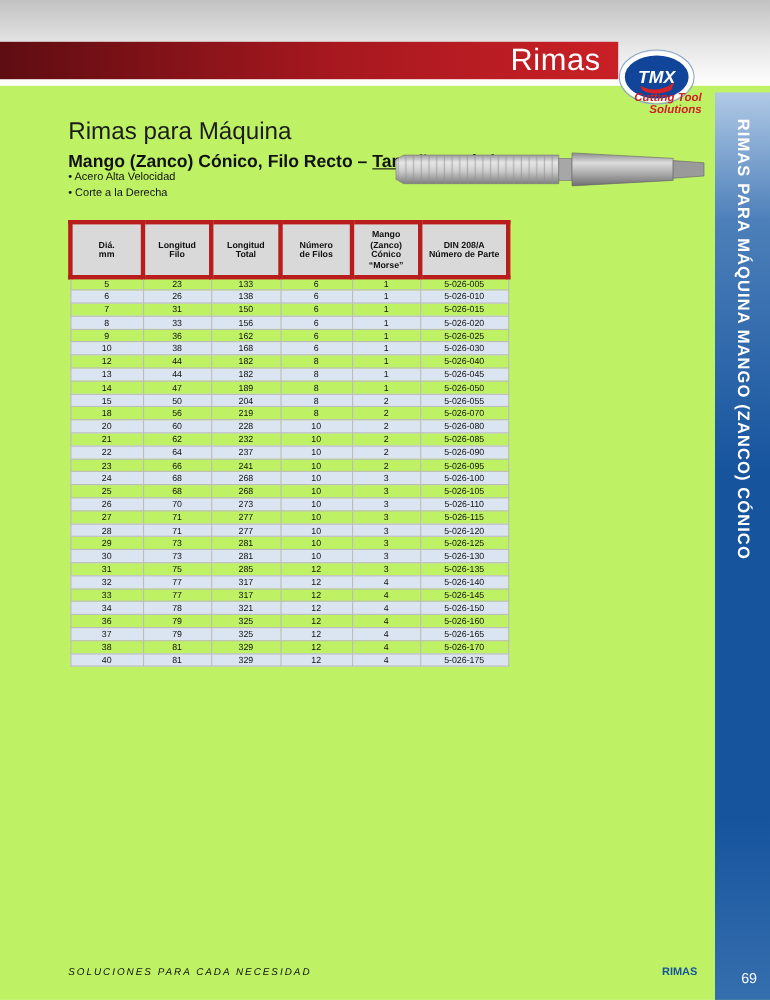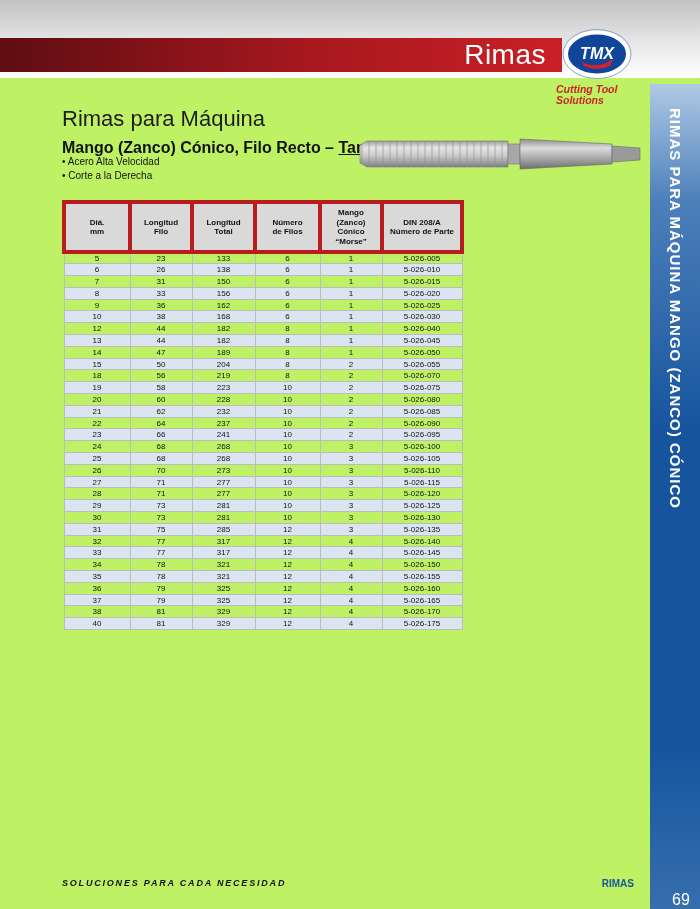--- a/index.html
+++ b/index.html
@@ -8,32 +8,32 @@
   .page { position:relative; width:700px; height:909px; background:#bef264; overflow:hidden; }
 
   
   .top-band { position:absolute; left:0; top:0; width:700px; height:78px;
     background:linear-gradient(180deg,#c2c2c2 0%,#e7e7e7 55%,#ffffff 100%); }
   .red-banner { position:absolute; left:0; top:38px; width:562px; height:34px;
     background:linear-gradient(90deg,var(--banner_red_dark,#5e0d12) 0%,#a8181f 55%,var(--banner_red,#c92026) 100%);
     display:flex; align-items:center; justify-content:flex-end; padding-right:16px; }
   .banner-title { color:#ffffff; font-size:28px; letter-spacing:.5px; }
 
-  .logo { position:absolute; left:560px; top:26px; width:74px; height:56px; }
-  .tagline { position:absolute; left:556px; top:84px; width:82px; text-align:left;
+  .logo { position:absolute; left:560px; top:42px; width:74px; height:56px; }
+  .tagline { position:absolute; left:556px; top:84px; width:82px; text-align:right;
     color:var(--tagline_red,#cc2229); font-size:10.5px; font-weight:bold; font-style:italic; line-height:11px; }
 
   
   .sidebar { position:absolute; left:650px; top:84px; width:50px; height:825px;
     background:linear-gradient(180deg,var(--sidebar_blue_light,#b0c9e5) 0%,#4d80ba 14%,var(--sidebar_blue,#16549e) 42%,var(--sidebar_blue,#16549e) 80%,var(--sidebar_blue_bottom,#366fae) 100%); }
   .sidebar-text { position:absolute; top:24px; left:50%; transform:translateX(-50%);
     writing-mode:vertical-rl; text-orientation:mixed; color:#ffffff; font-weight:bold;
     font-size:15px; letter-spacing:1px; white-space:nowrap; }
-  .page-number { position:absolute; bottom:0; left:0; width:100%; text-align:center;
-    color:#ffffff; font-size:16px;padding-left:12px; }
+  .page-number { position:absolute; bottom:12px; left:0; width:100%; text-align:center;
+    color:#ffffff; font-size:13px;padding-left:12px; }
 
   
   .section-title { position:absolute; left:62px; top:106px; font-size:22px; font-weight:500; color:#1c1c1c; }
   .subtitle { position:absolute; left:62px; top:139px; font-size:16px; font-weight:bold; color:#111111; }
   .subtitle .u { text-decoration:underline; }
   .bullets { position:absolute; left:62px; top:155px; list-style:none; font-size:10px; color:#111111; line-height:14px; }
   .bullets li::before { content:"• "; }
 
   .tool-image { position:absolute; left:356px; top:126px; width:288px; height:56px; }
 
@@ -41,21 +41,21 @@
   .specs-table { position:absolute; left:62px; top:200px; width:398px;
     border-collapse:collapse; table-layout:fixed; border:1px solid #8a8a8a; }
   .specs-table th { background:var(--header_gray,#d9d9d9); font-size:8px; font-weight:bold;
     line-height:9.5px; text-align:center; vertical-align:middle; white-space:pre-line;
     border:4px solid #b91c1c; height:50px; padding:1px; color:#111111; }
   .specs-table td { font-size:8px; text-align:center; vertical-align:middle;
     border:1px solid #bcbcbc; height:11.8px; padding:0 2px; color:#111111; }
   .specs-table tbody tr:nth-child(even) { background:var(--row_alt,#dbe5f1); }
 
   
-  .footer-slogan { position:absolute; left:62px; top:878px; font-size:9px; font-weight:bold;
+  .footer-slogan { position:absolute; left:62px; top:878px; font-size:9px; font-weight:normal;
     font-style:italic; letter-spacing:1.8px; color:#111111; }
   .footer-brand { position:absolute; left:560px; top:878px; width:74px; text-align:right;
     font-size:10px; font-weight:bold; color:var(--brand_blue,#16549e); }
 </style>
 </head>
 <body>
 
 <div class="page">
 
   <div class="top-band"></div>
@@ -229,28 +229,20 @@
         </tr>
         <tr>
           <td>18</td>
           <td>56</td>
           <td>219</td>
           <td>8</td>
           <td>2</td>
           <td>5-026-070</td>
         </tr>
         <tr>
-          <td>19</td>
-          <td>58</td>
-          <td>223</td>
-          <td>10</td>
-          <td>2</td>
-          <td>5-026-075</td>
-        </tr>
-        <tr>
           <td>20</td>
           <td>60</td>
           <td>228</td>
           <td>10</td>
           <td>2</td>
           <td>5-026-080</td>
         </tr>
         <tr>
           <td>21</td>
           <td>62</td>
@@ -357,28 +349,20 @@
         </tr>
         <tr>
           <td>34</td>
           <td>78</td>
           <td>321</td>
           <td>12</td>
           <td>4</td>
           <td>5-026-150</td>
         </tr>
         <tr>
-          <td>35</td>
-          <td>78</td>
-          <td>321</td>
-          <td>12</td>
-          <td>4</td>
-          <td>5-026-155</td>
-        </tr>
-        <tr>
           <td>36</td>
           <td>79</td>
           <td>325</td>
           <td>12</td>
           <td>4</td>
           <td>5-026-160</td>
         </tr>
         <tr>
           <td>37</td>
           <td>79</td>

